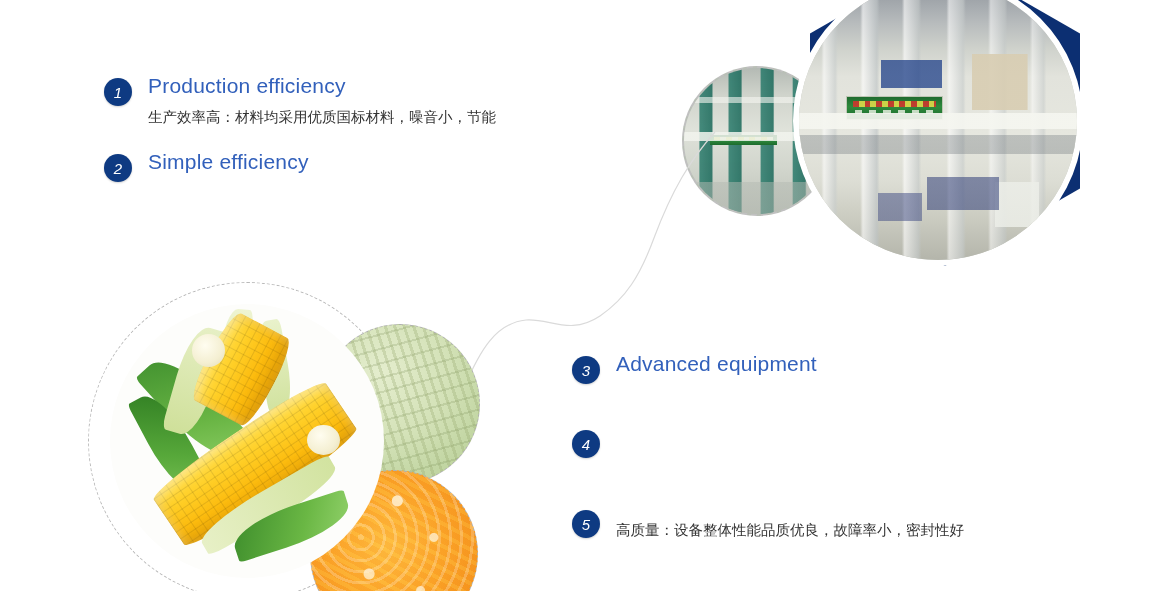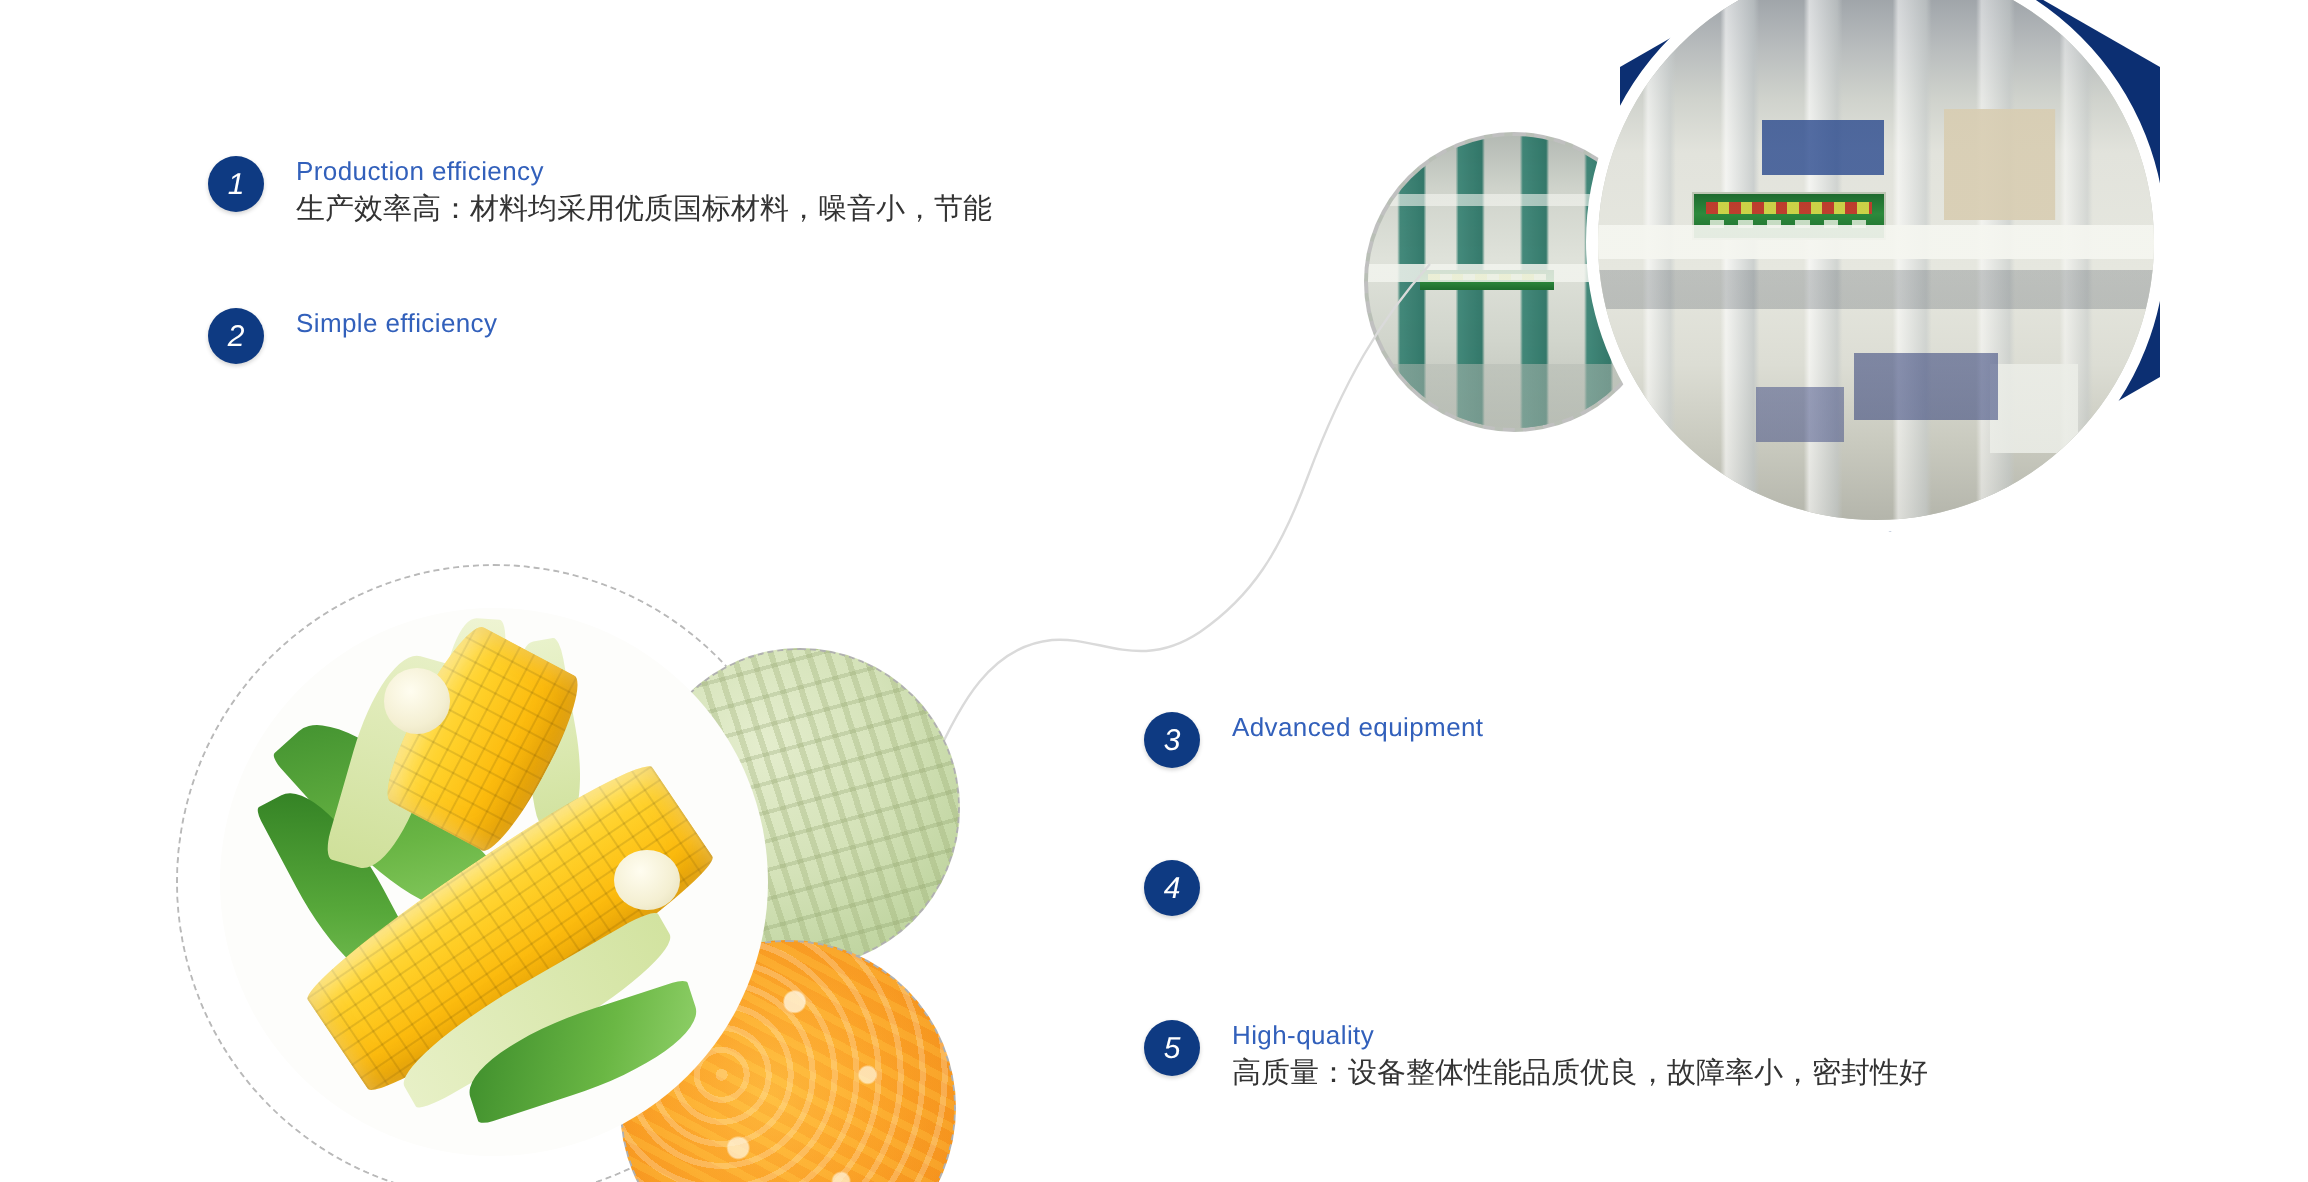--- a/index.html
+++ b/index.html
@@ -22,30 +22,30 @@
     font-size:15px;
     font-weight:400;
     display:flex;align-items:center;justify-content:center;
     flex:0 0 28px;
     margin-top:2px;
     box-shadow:0 1px 2px rgba(0,0,0,.18);
   }
   .feature-text{margin-left:16px;}
   .feat-en{
     color:#3260bb;
-    font-size:13px;
+    font-size:21px;
     line-height:19px;
     letter-spacing:.2px;
     white-space:nowrap;
   }
   .feat-cn{
     color:#333333;
     font-size:14.5px;
     line-height:21px;
-    margin-top:0;
+    margin-top:12px;
     white-space:nowrap;
     font-family:"DejaVu Sans","Liberation Sans",sans-serif;
   }
 
   #f1{left:104px;top:76px;}
   #f2{left:104px;top:152px;}
   #f3{left:572px;top:354px;}
   #f4{left:572px;top:428px;}
   #f5{left:572px;top:508px;}
 
@@ -305,18 +305,17 @@
     </div>
   </div>
 
   <div class="feature" id="f4">
     <div class="num-circle">4</div>
   </div>
 
   <div class="feature" id="f5">
     <div class="num-circle">5</div>
     <div class="feature-text">
-      <div class="feat-en">High-quality</div>
       <div class="feat-cn">高质量：设备整体性能品质优良，故障率小，密封性好</div>
     </div>
   </div>
 
 </div>
 
 </body></html>

